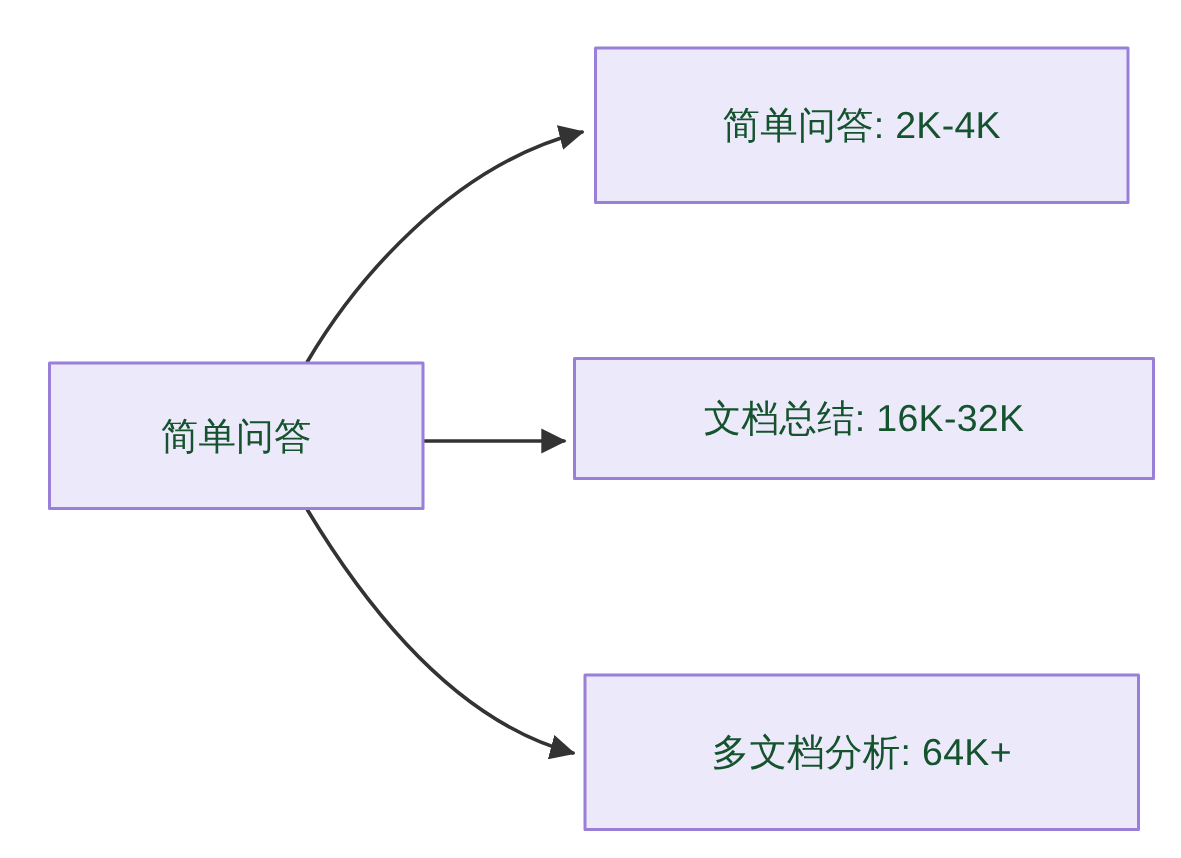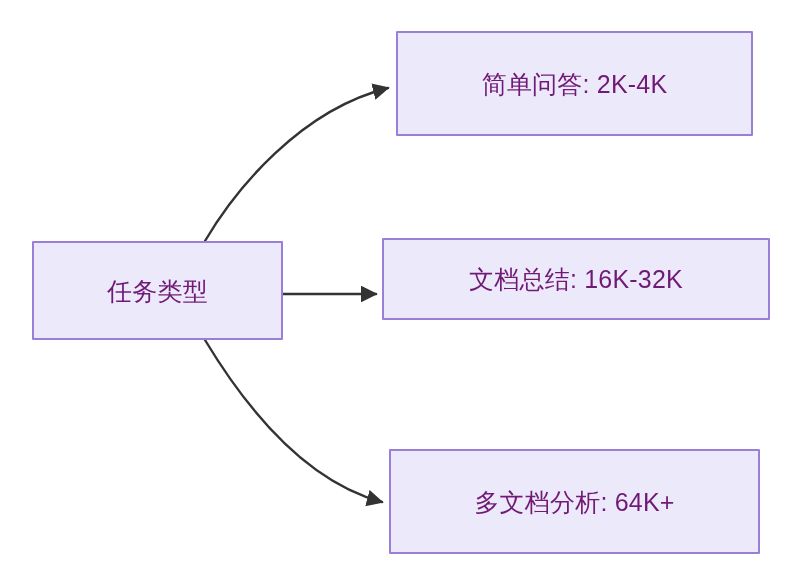--- a/index.html
+++ b/index.html
@@ -31,21 +31,21 @@
     box-sizing: border-box;
     background: #ece9fb;
     border: 2px solid #9a7fd8;
     border-radius: 1px;
     display: flex;
     align-items: center;
     justify-content: center;
     z-index: 2;
   }
   .node-label {
-    color: #701a75;
+    color: #14532d;
     font-size: 25px;
     line-height: 1.2;
     letter-spacing: 0.2px;
     white-space: nowrap;
     text-align: center;
   }
   
   #node-source   { left: 32px;  top: 241px; width: 251px; height: 99px;  }
   #node-simple   { left: 396px; top: 31px;  width: 357px; height: 105px; }
   #node-doc      { left: 382px; top: 238px; width: 388px; height: 82px; }
@@ -64,21 +64,21 @@
     </defs>
 
     <path d="M 205 241 C 235 190, 300 110, 388 88" fill="none" stroke="#333333" stroke-width="2.4" stroke-linecap="round" marker-end="url(#arrow-head)"></path>
 
     <path d="M 283 294 L 376 294" fill="none" stroke="#333333" stroke-width="2.4" stroke-linecap="round" marker-end="url(#arrow-head)"></path>
 
     <path d="M 205 340 C 240 398, 300 480, 382 502" fill="none" stroke="#333333" stroke-width="2.4" stroke-linecap="round" marker-end="url(#arrow-head)"></path>
   </svg>
 
   <div class="node" id="node-source">
-    <span class="node-label">任务类型</span>
+    <span class="node-label">简单问答</span>
   </div>
 
   <div class="node" id="node-simple">
     <span class="node-label">简单问答: 2K-4K</span>
   </div>
 
   <div class="node" id="node-doc">
     <span class="node-label">文档总结: 16K-32K</span>
   </div>
 

